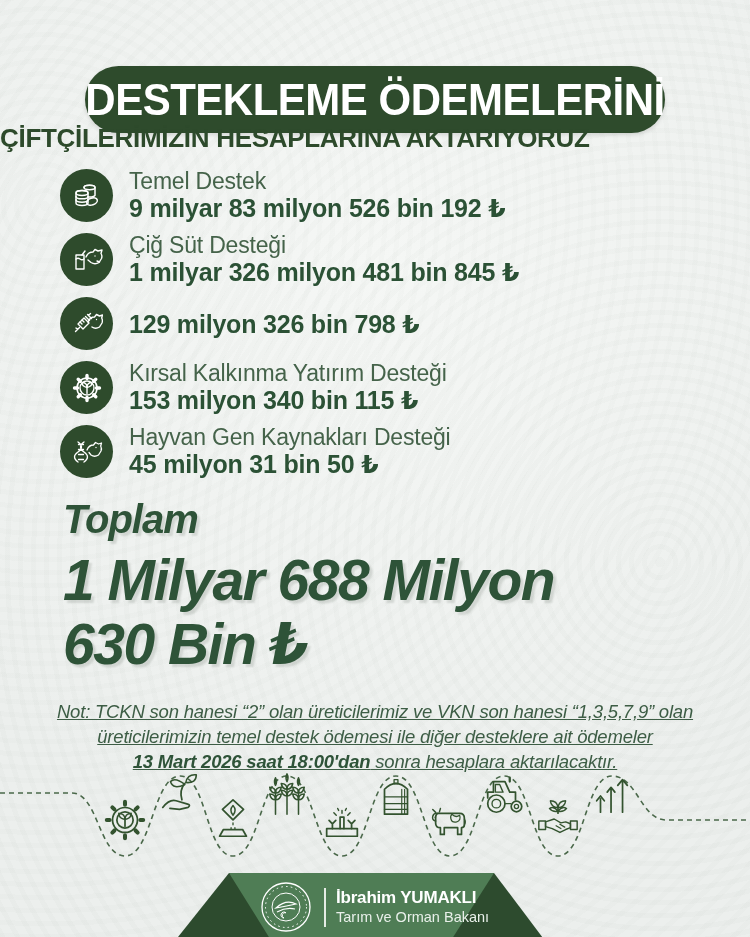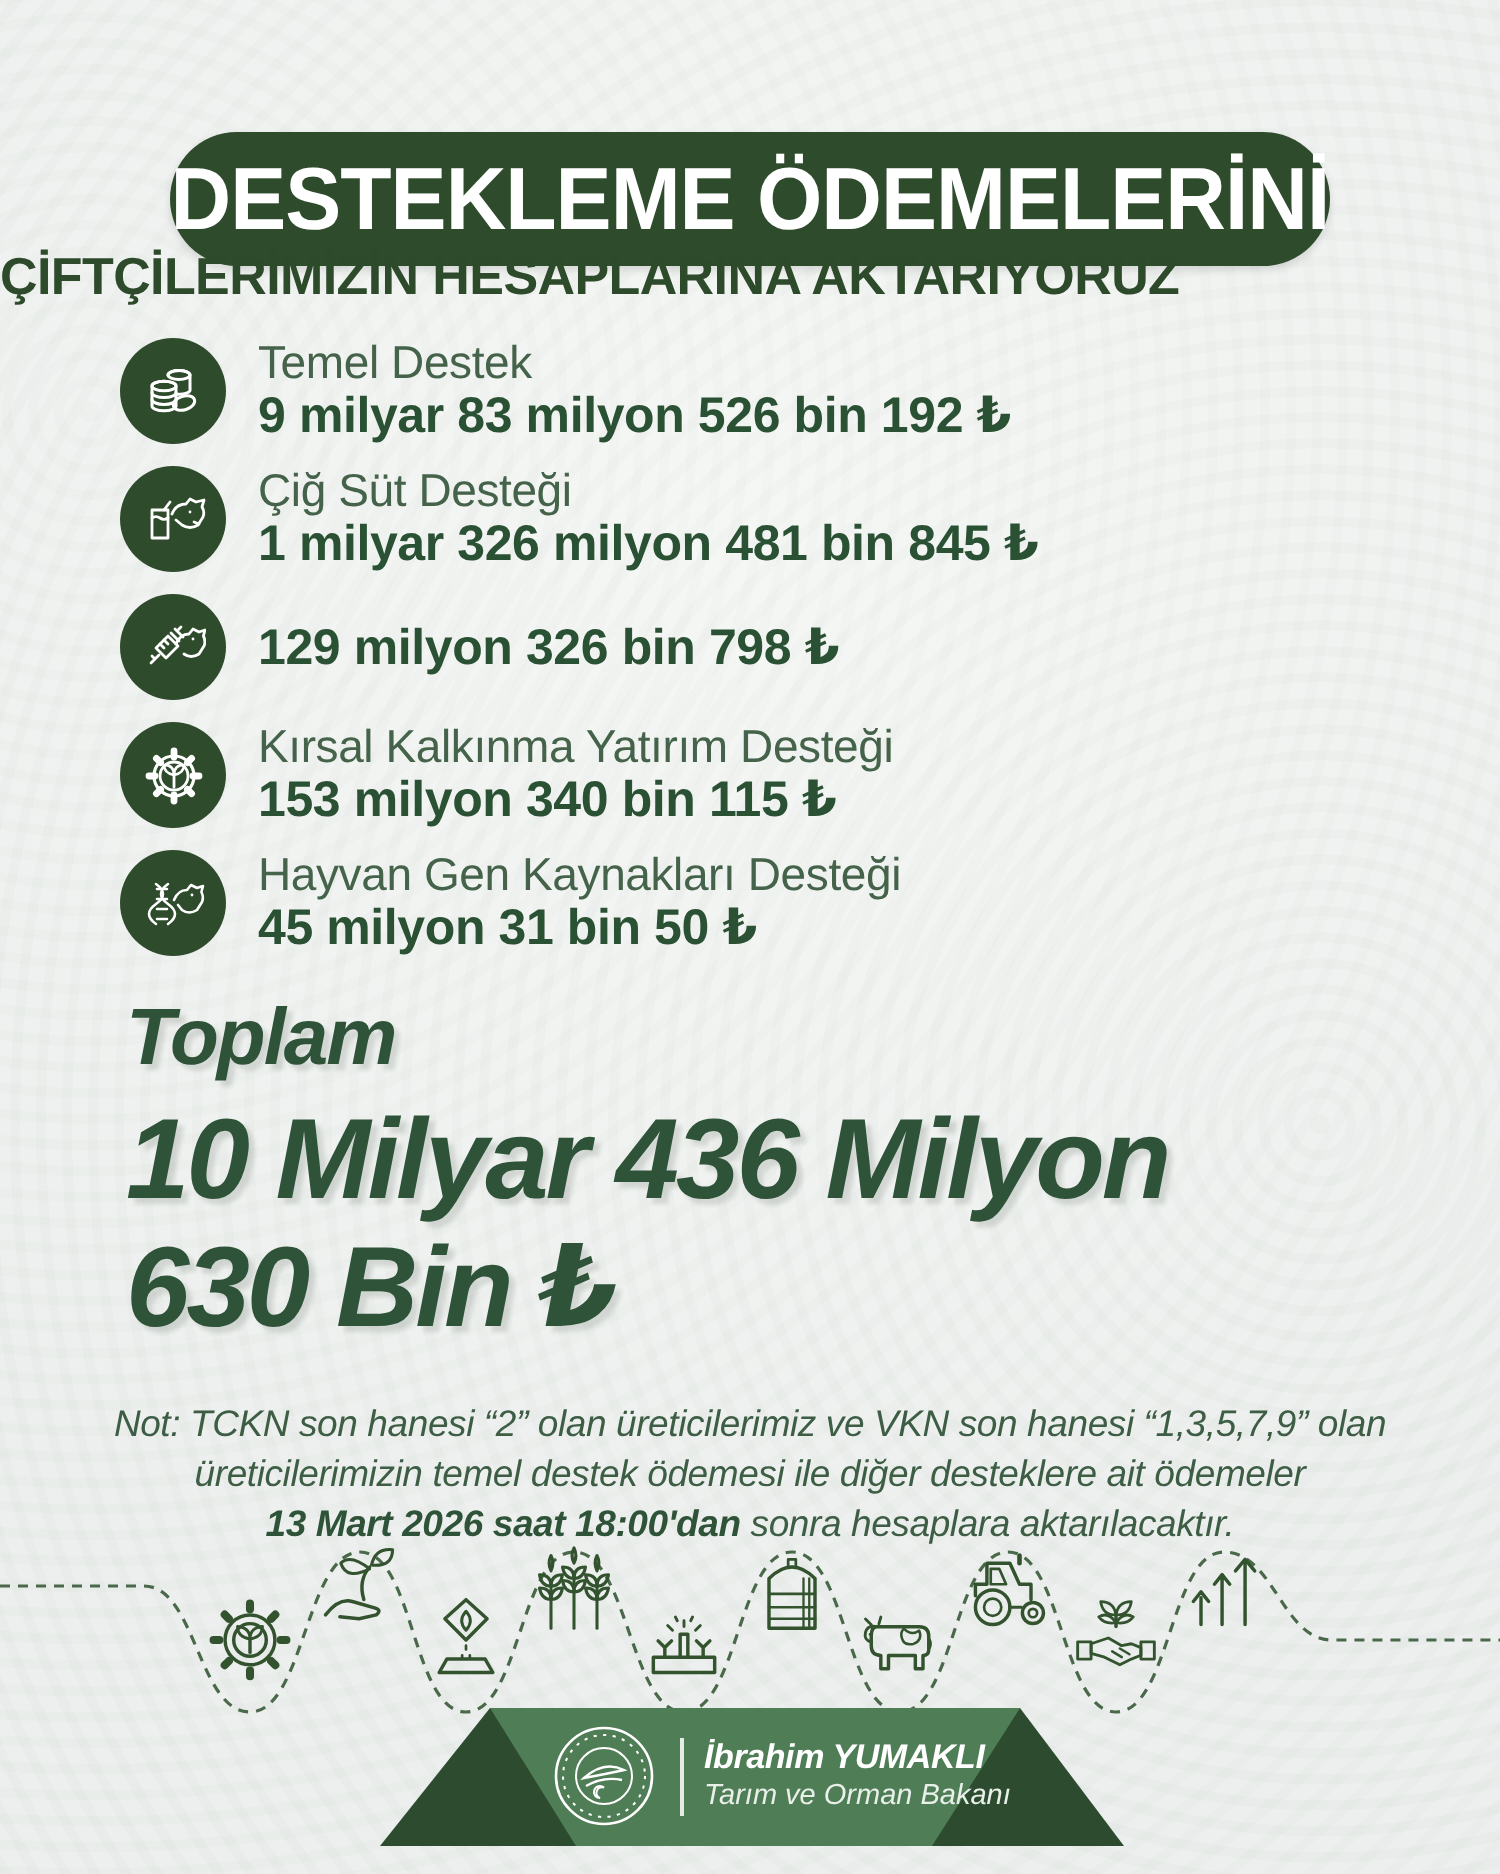--- a/index.html
+++ b/index.html
@@ -50,31 +50,31 @@
   }
   .total-line {
     font-size:57px; font-weight:800; font-style:italic; color:#2e5338;
     line-height:64px; letter-spacing:-1.5px;
     text-shadow:3px 3px 2px rgba(40,60,45,0.14); white-space:nowrap;
   }
 
   
   .note {
     position:absolute; top:699px; left:55px; width:640px; text-align:center;
-    font-style:italic; font-size:18.5px; line-height:25px; color:#3d5d45; letter-spacing:-0.2px;
+    font-style:italic; font-size:18.5px; line-height:25px; color:#3d5d45; letter-spacing:-0.2px;text-decoration:underline;
   }
   .note b { font-weight:bold; color:#2e5338; }
 
   
   .icon-strip { position:absolute; left:0; top:768px; width:750px; height:97px; }
   .icon-strip svg.wave { position:absolute; left:0; top:0; }
   .strip-icon { position:absolute; width:46px; height:46px; }
 
   
-  .ribbon { position:absolute; left:190px; bottom:0; width:372px; height:83px;font-style:italic; }
+  .ribbon { position:absolute; left:174px; bottom:0; width:372px; height:64px; }
   .ribbon .dark {
     position:absolute; inset:0; background:#2d4b2e;
     clip-path:polygon(55px 0, 320px 0, 372px 69px, 0 69px);
   }
   .ribbon .light {
     position:absolute; inset:0; background:#4f7d55;
     clip-path:polygon(55px 0, 320px 0, 276px 69px, 98px 69px);
   }
   .ribbon .seal { position:absolute; left:86px; top:8px; }
   .ribbon .divider {
@@ -176,21 +176,21 @@
       <div class="support-text">
         <div class="support-label">Hayvan Gen Kaynakları Desteği</div>
         <div class="support-amount">45 milyon 31 bin 50 ₺</div>
       </div>
     </div>
 
   </div>
 
   <div class="total-block">
     <div class="total-label">Toplam</div>
-    <div class="total-line">10 Milyar 436 Milyon</div>
+    <div class="total-line">1 Milyar 688 Milyon</div>
     <div class="total-line">630 Bin ₺</div>
   </div>
 
   <div class="note">
     <span>Not: TCKN son hanesi “2” olan üreticilerimiz ve VKN son hanesi “1,3,5,7,9” olan</span><br>
     <span>üreticilerimizin temel destek ödemesi ile diğer desteklere ait ödemeler</span><br>
     <b>13 Mart 2026 saat 18:00'dan</b><span> sonra hesaplara aktarılacaktır.</span>
   </div>
 
   <div class="icon-strip">

